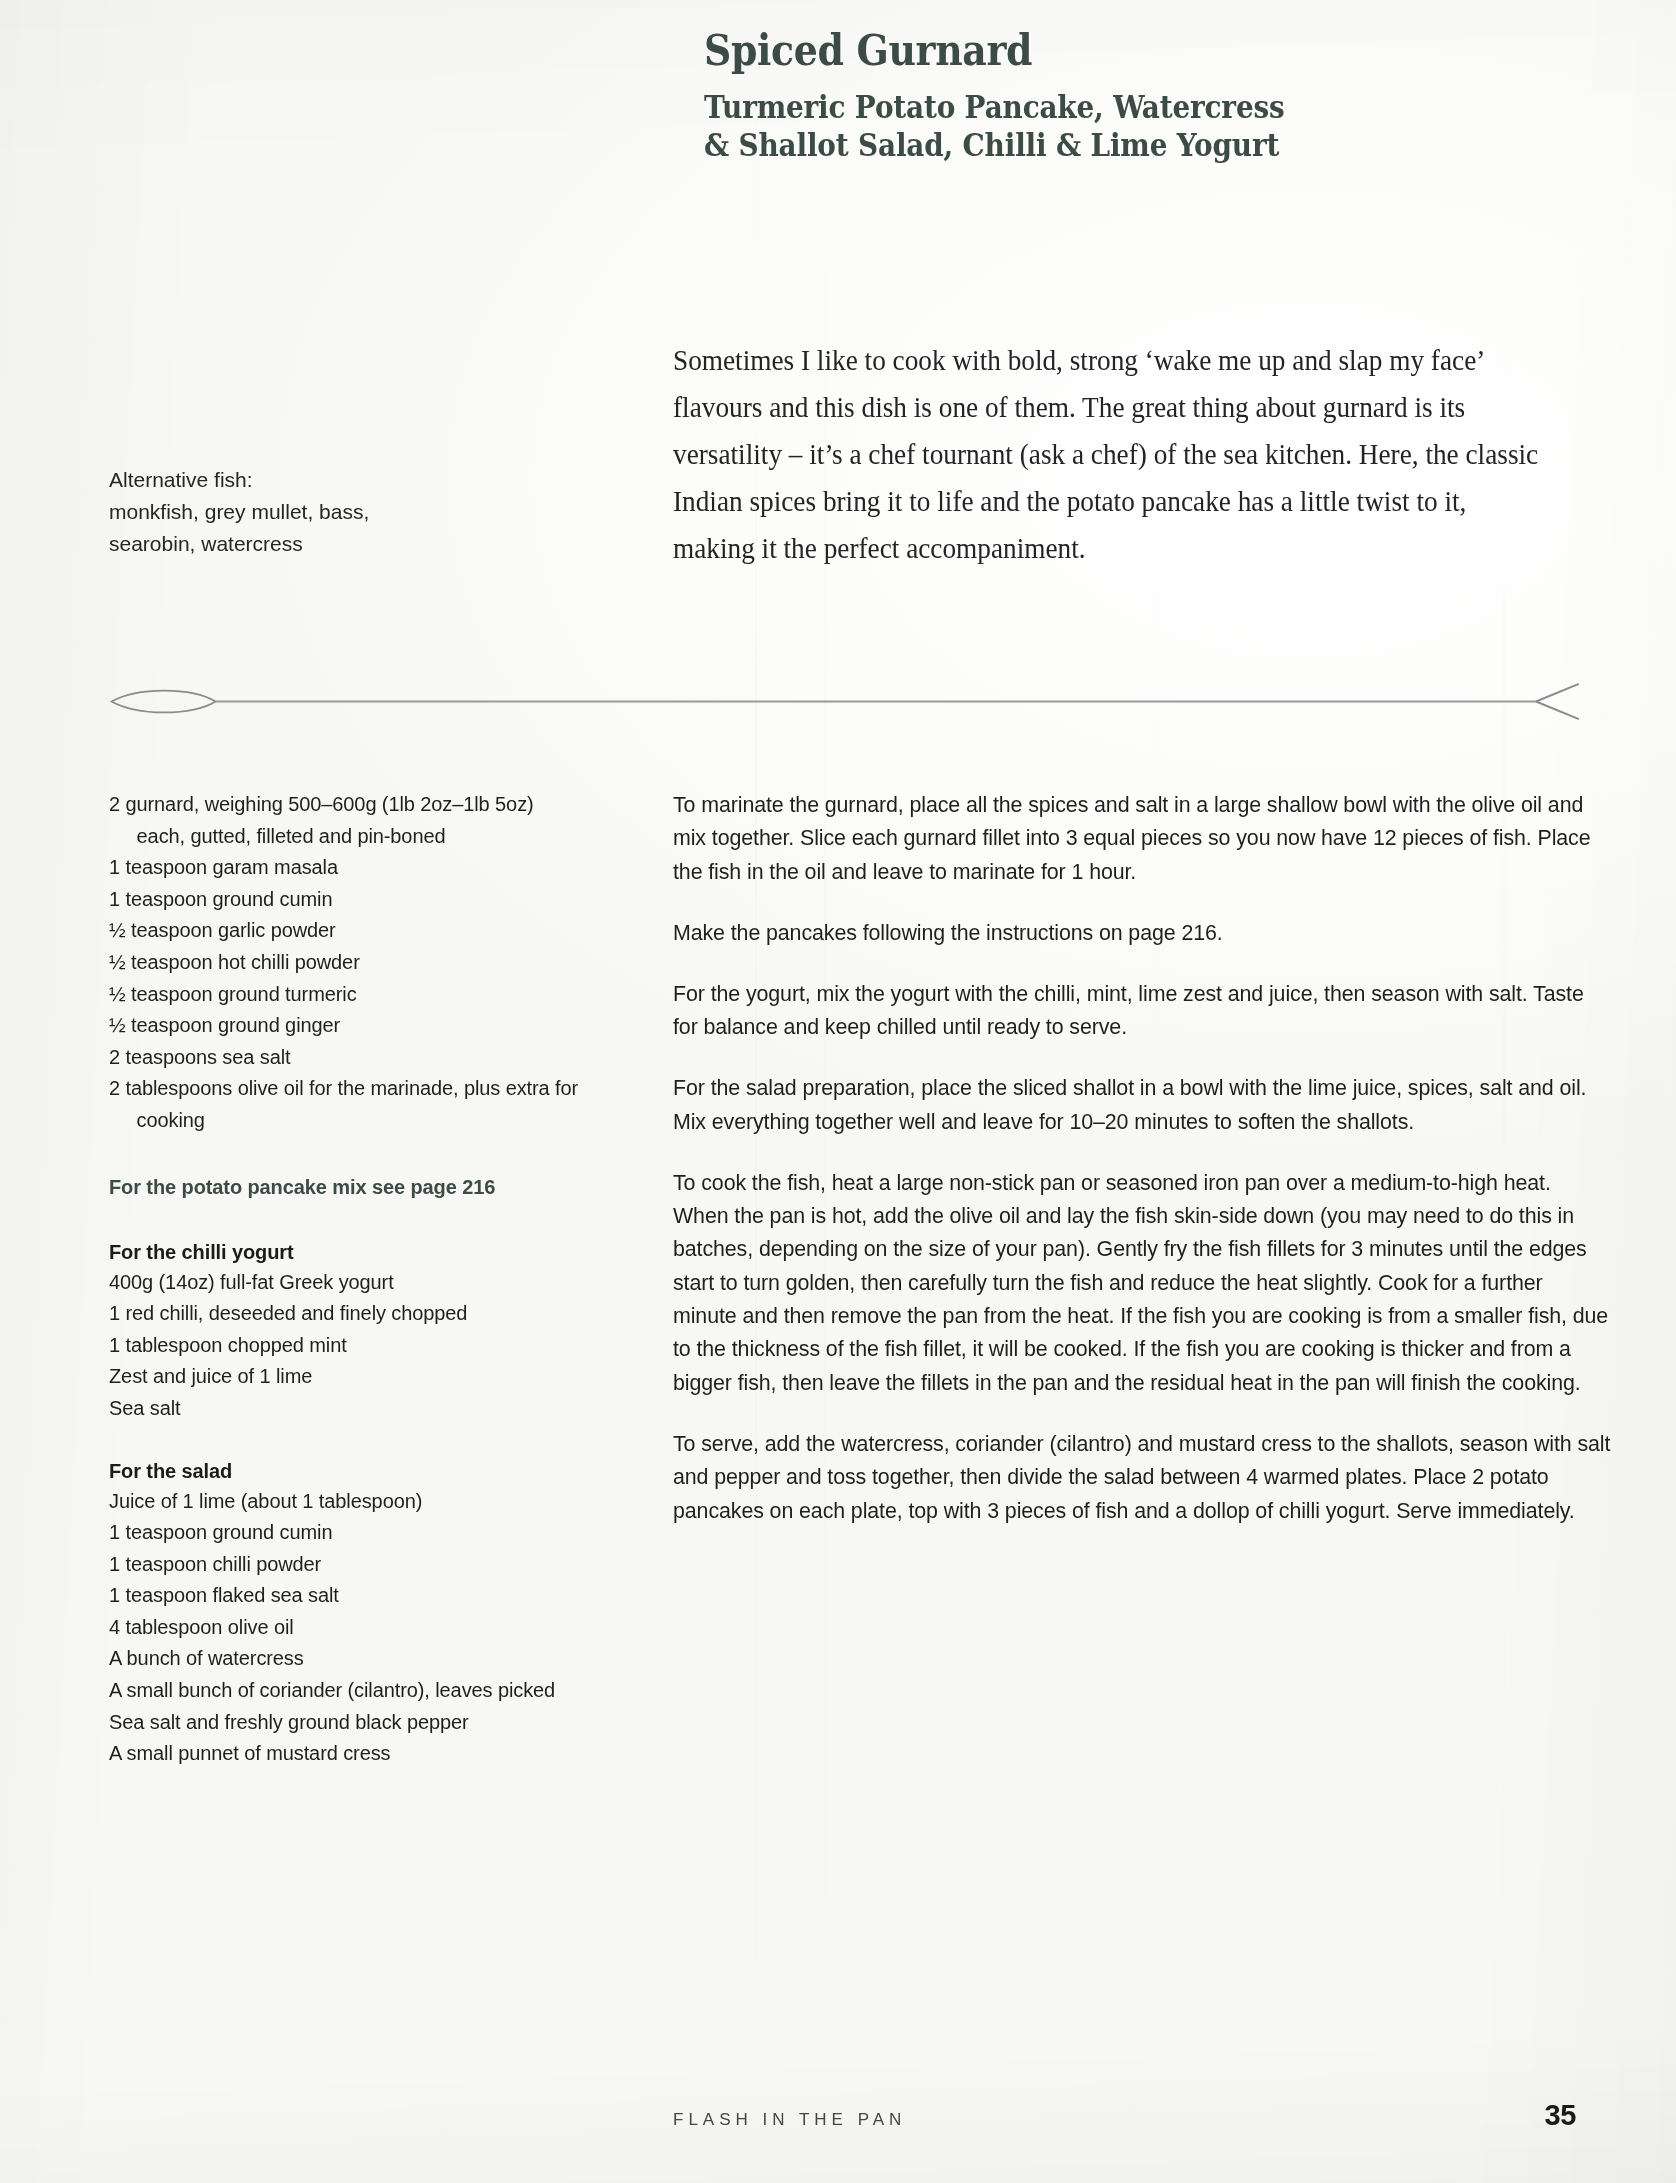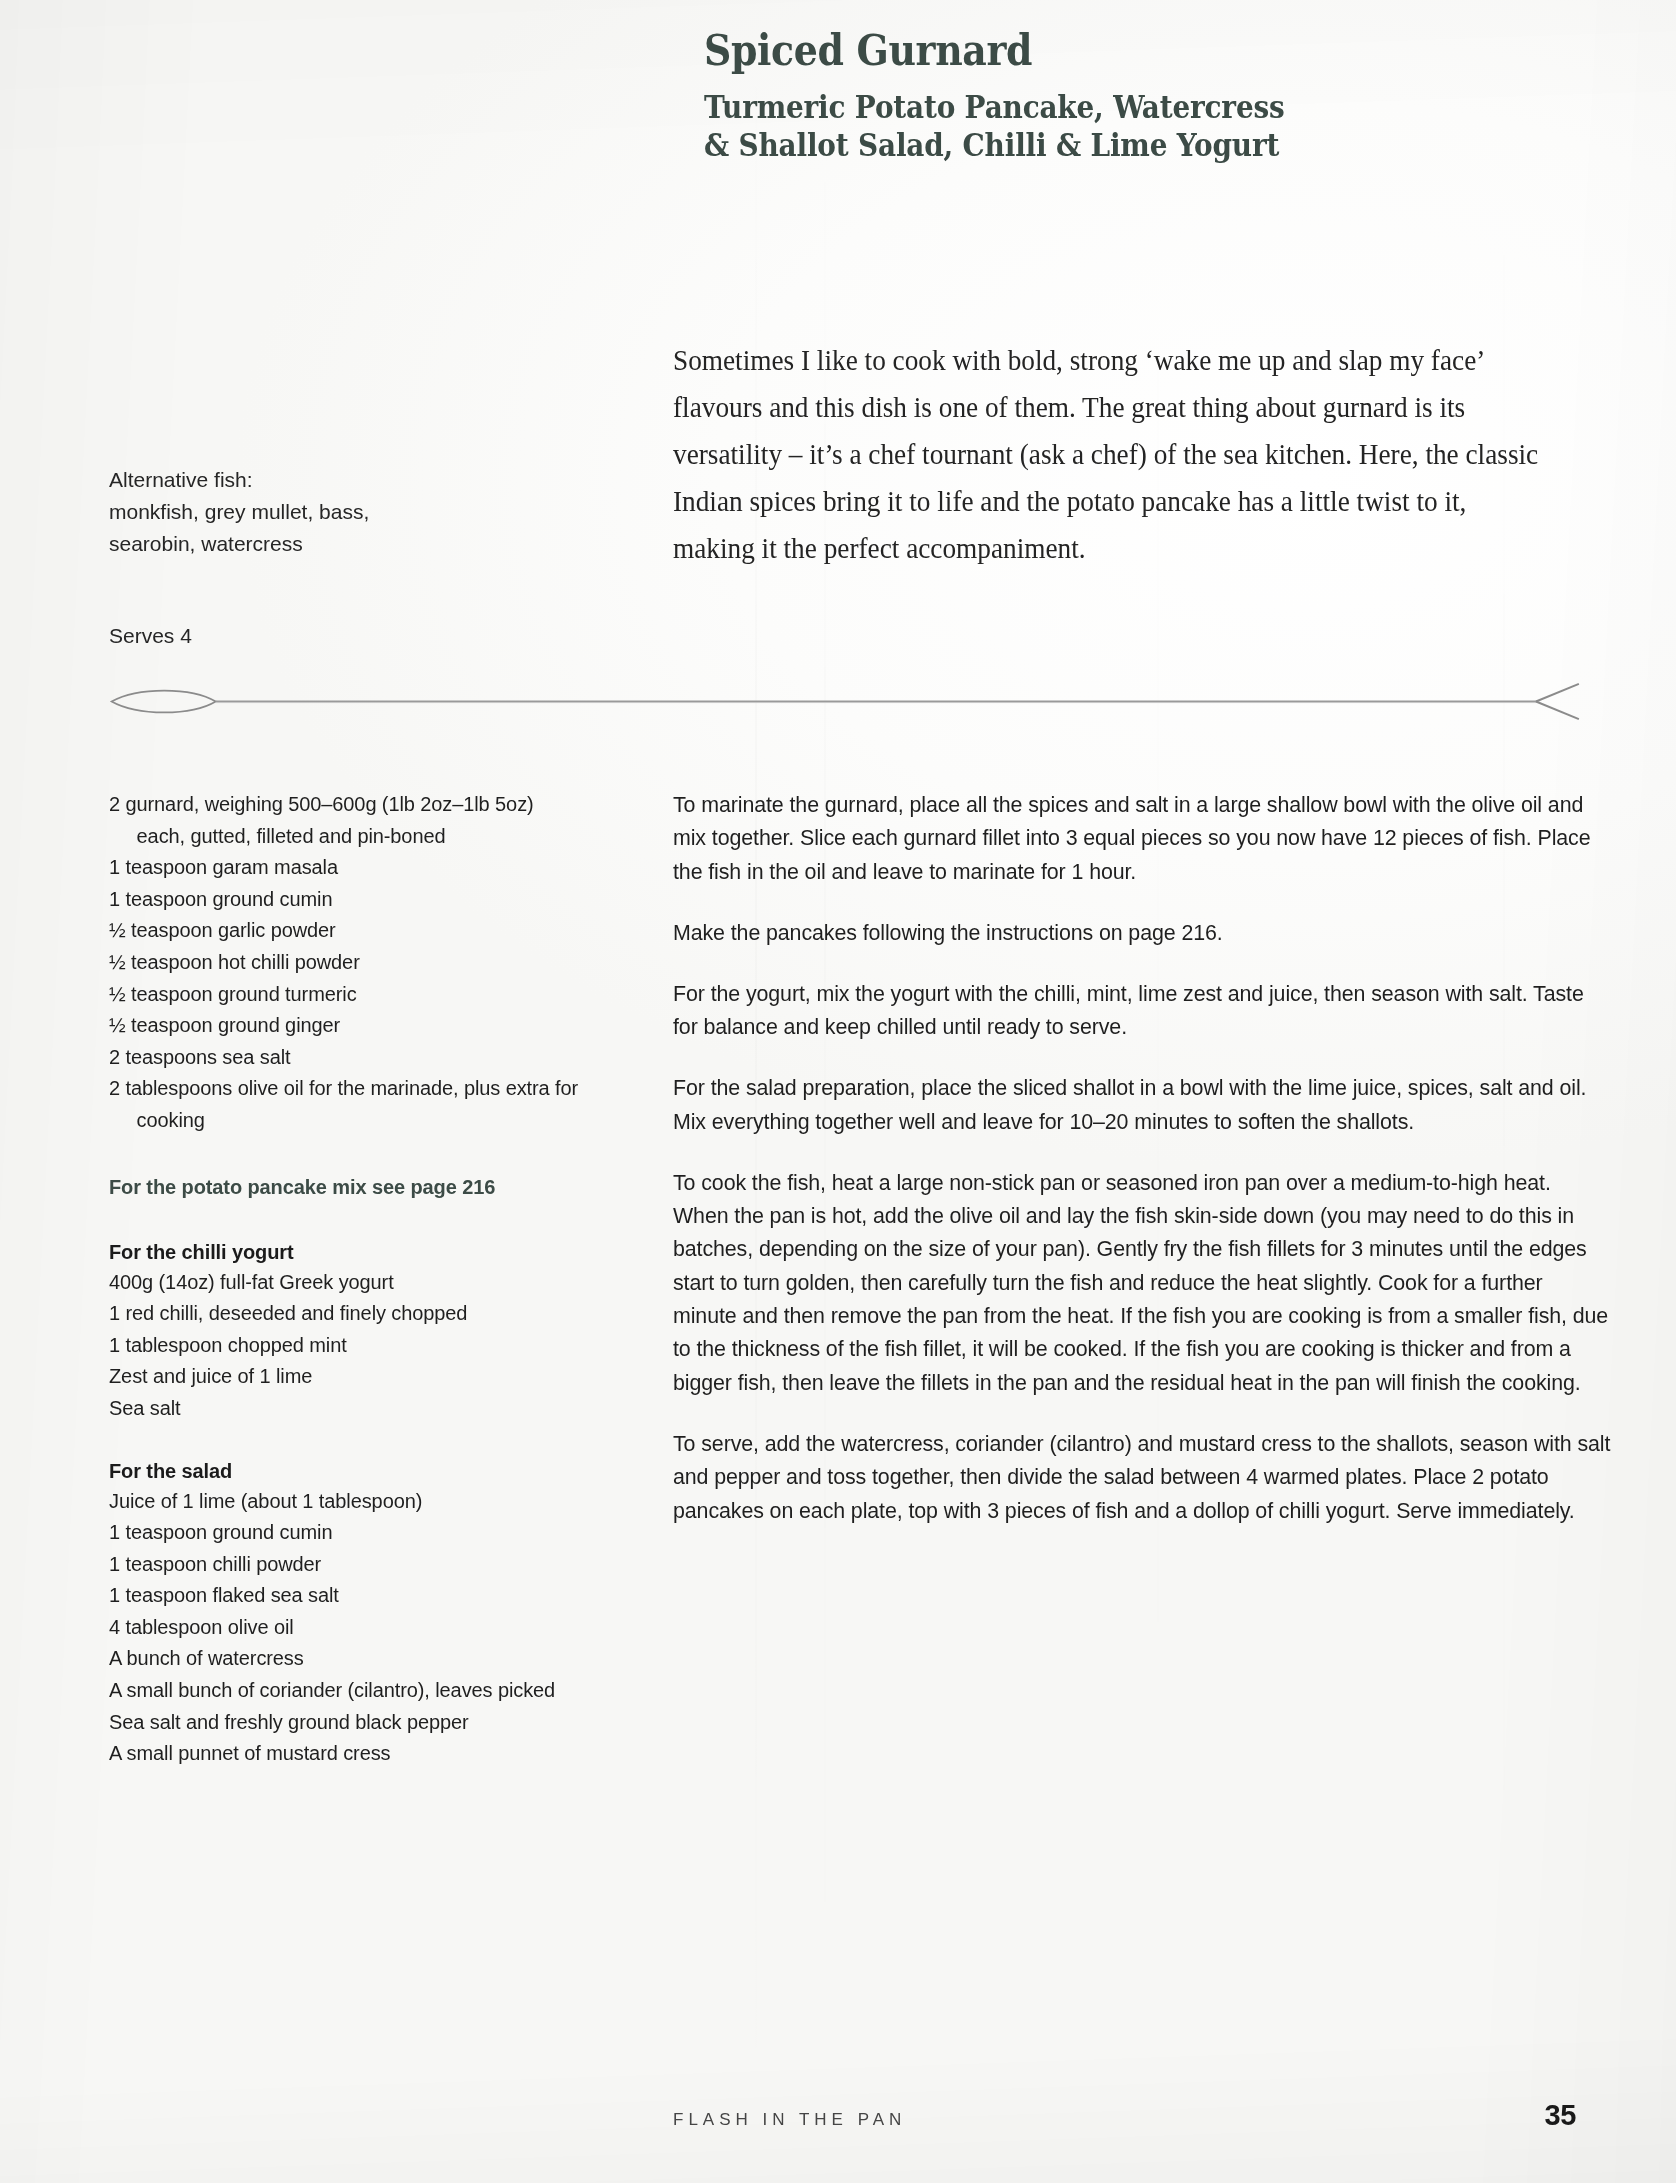--- a/index.html
+++ b/index.html
@@ -238,21 +238,20 @@
       <path d="M1866 28 L 1922 51" fill="none" stroke="#8b8b8b" stroke-width="2.6"></path>
     </svg>
   </div>
 
   <div class="left-col">
     <p class="note-block">
       <span class="l">Alternative fish:</span>
       <span class="l">monkfish, grey mullet, bass,</span>
       <span class="l">searobin, watercress</span>
     </p>
-    <div class="serves">Serves 4</div>
   </div>
 
   <div class="ingredients">
 
     <p class="ing-item">2 gurnard, weighing 500–600g (1lb 2oz–1lb 5oz) each, gutted, filleted and pin-boned</p>
     <p class="ing-item">1 teaspoon garam masala</p>
     <p class="ing-item">1 teaspoon ground cumin</p>
     <p class="ing-item">½ teaspoon garlic powder</p>
     <p class="ing-item">½ teaspoon hot chilli powder</p>
     <p class="ing-item">½ teaspoon ground turmeric</p>

